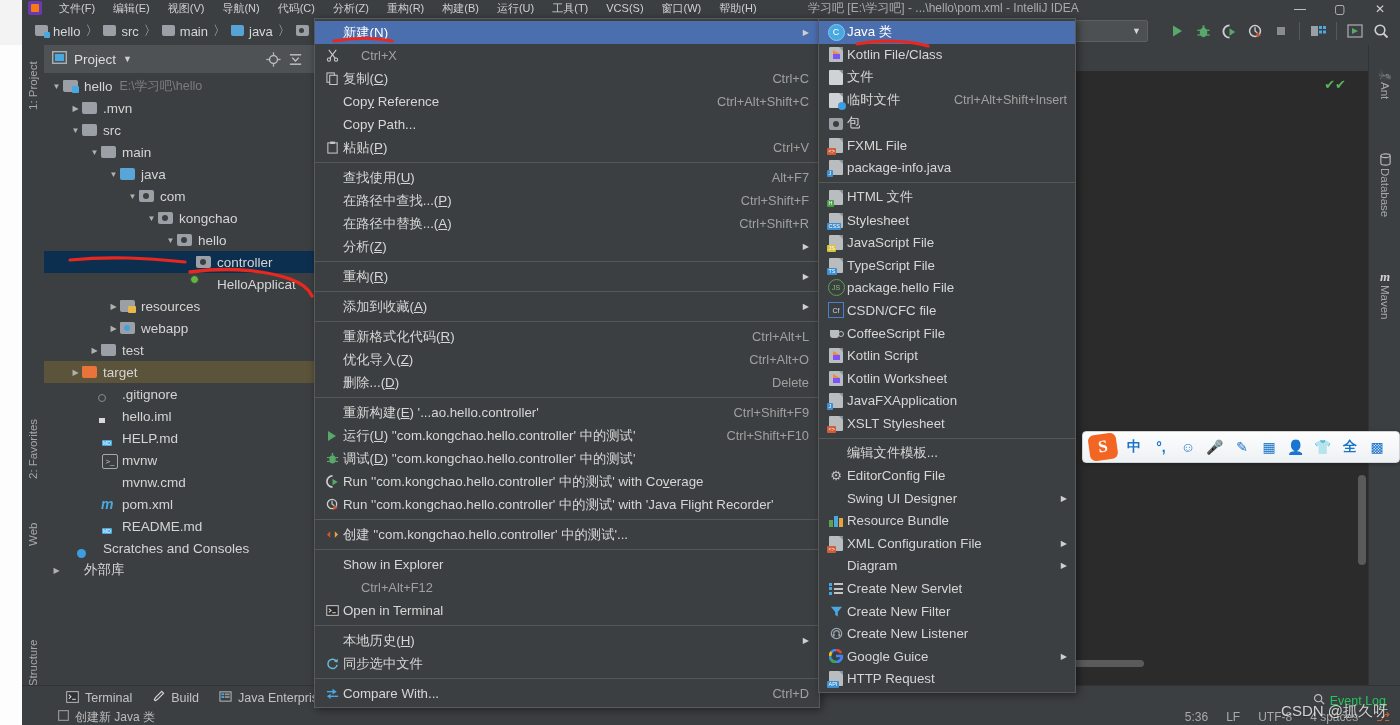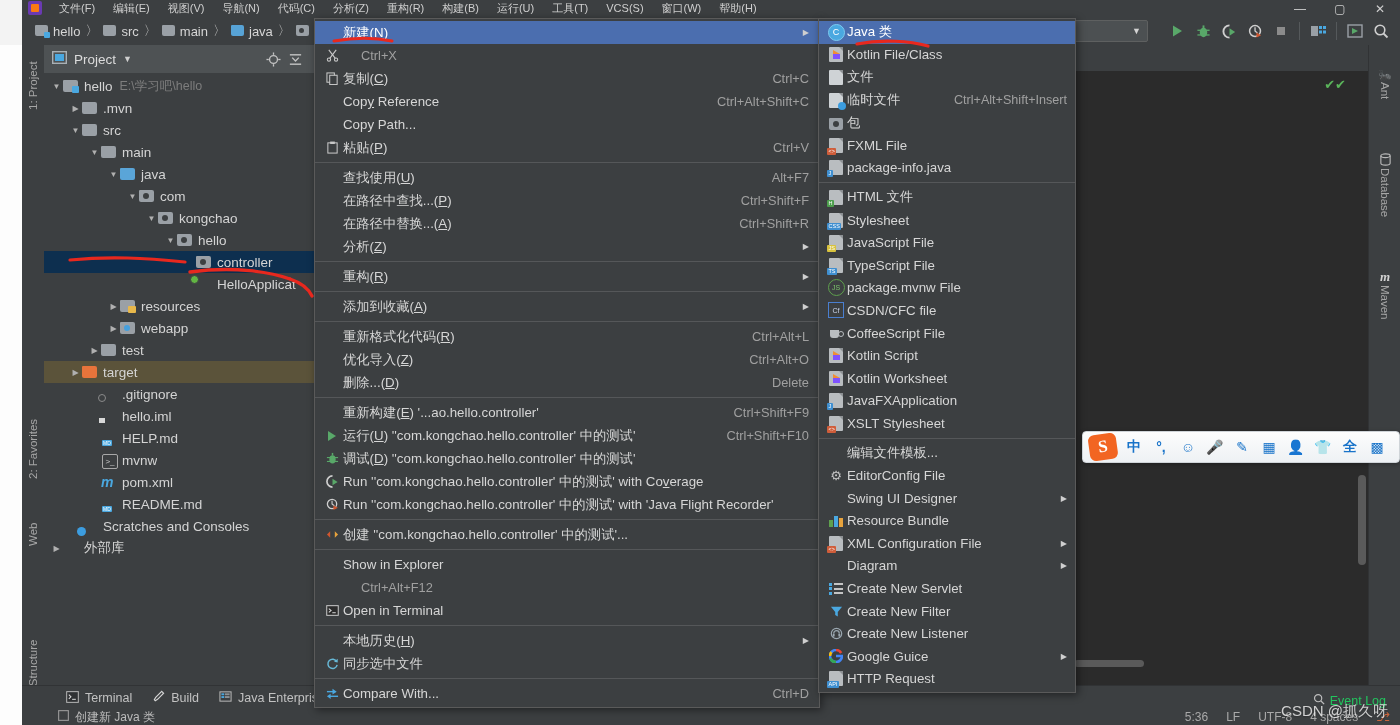--- a/index.html
+++ b/index.html
@@ -174,20 +174,21 @@
         <div class="mi">代码(C)</div>
         <div class="mi">分析(Z)</div>
         <div class="mi">重构(R)</div>
         <div class="mi">构建(B)</div>
         <div class="mi">运行(U)</div>
         <div class="mi">工具(T)</div>
         <div class="mi">VCS(S)</div>
         <div class="mi">窗口(W)</div>
         <div class="mi">帮助(H)</div>
       </div>
+    <div class="wintitle">学习吧 [E:\学习吧] - ...\hello\pom.xml - IntelliJ IDEA</div>
     <div class="wincontrols">
       <div>—</div>
       <div>▢</div>
       <div>✕</div>
     </div>
   </div>
 
   <div class="toolrow">
     <div class="breadcrumb" id="breadcrumb">
         <div class="crumb">
@@ -456,20 +457,26 @@
           <span style="width: 44px; flex: 0 0 auto;"></span>
           <span class="arrow"></span>
           <span class="tico">
             <span class="ic-mvnw">&gt;_</span>
           </span>
           <span class="tlabel">mvnw</span>
         </div>
         <div class="trow">
           <span style="width: 44px; flex: 0 0 auto;"></span>
           <span class="arrow"></span>
+          <span class="tico"><span class="ic-file"></span></span>
+          <span class="tlabel">mvnw.cmd</span>
+        </div>
+        <div class="trow">
+          <span style="width: 44px; flex: 0 0 auto;"></span>
+          <span class="arrow"></span>
           <span class="tico"><span class="ic-m">m</span></span>
           <span class="tlabel">pom.xml</span>
         </div>
         <div class="trow">
           <span style="width: 44px; flex: 0 0 auto;"></span>
           <span class="arrow"></span>
           <span class="tico"><span class="ic-file md"></span></span>
           <span class="tlabel">README.md</span>
         </div>
         <div class="trow">
@@ -797,21 +804,21 @@
           <span class="fti">
             <span class="bdg b-ts">TS</span>
           </span>
         </span>
         <span class="si-lbl">TypeScript File</span>
       </div>
       <div class="sitem">
         <span class="si-ico">
           <span class="circ" style="background:#3c3f41;border:1.6px solid #5fa04e;color:#7bc46a;font-size:7px;">JS</span>
         </span>
-        <span class="si-lbl">package.mvnw File</span>
+        <span class="si-lbl">package.hello File</span>
       </div>
       <div class="sitem">
         <span class="si-ico">
           <span style="width:14px;height:14px;border:1.4px solid #4a7fd0;display:flex;align-items:center;justify-content:center;color:#cfd9ef;font-size:7px;">Cf</span>
         </span>
         <span class="si-lbl">CSDN/CFC file</span>
       </div>
       <div class="sitem">
         <span class="si-ico">
           <span style="width:14px;height:14px;position:relative;display:inline-block;">

